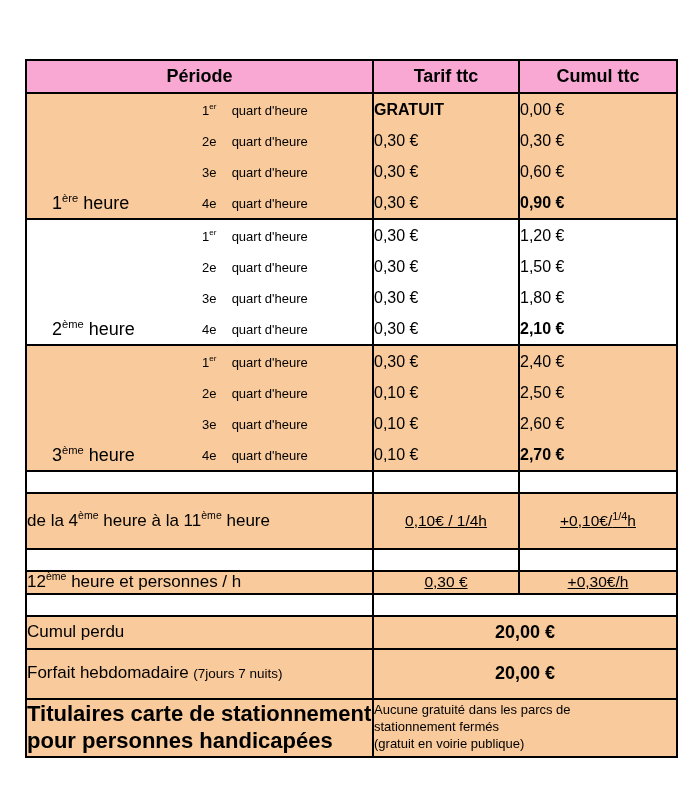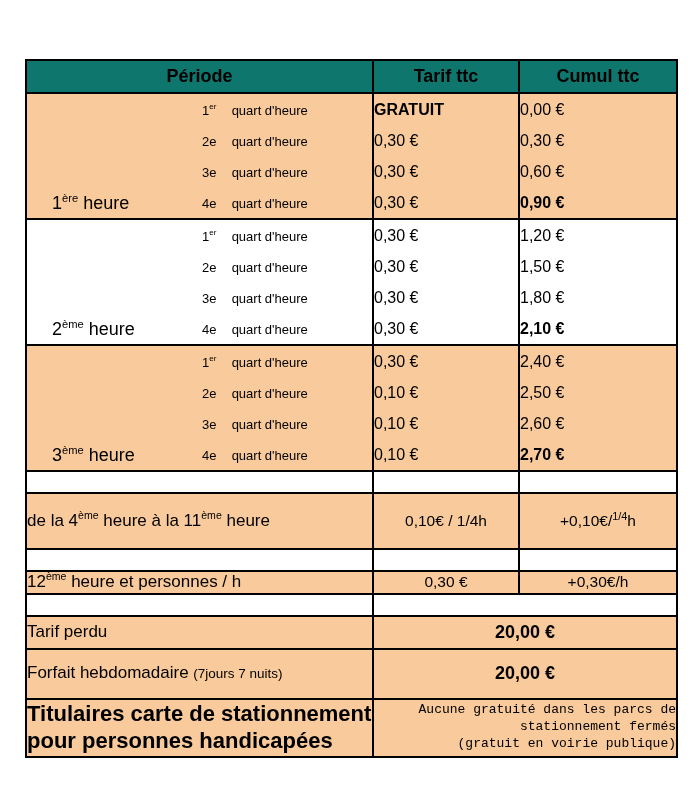--- a/index.html
+++ b/index.html
@@ -61,21 +61,21 @@
 
   .orange { background: #f9ca9b; }
   .white  { background: #ffffff; }
 
   
   .hdr-cell {
     height: 31px;
     text-align: center;
     font-size: 18px;
     font-weight: bold;
-    background: #0f766e;
+    background: #f9a8d4;
   }
 
   
   .qrow-period {
     position: relative;
     height: 31px;
   }
   .qlabel {
     position: absolute;
     left: 175px;
@@ -118,32 +118,32 @@
     padding: 4px 0 4px 8px;
     line-height: 1.22;
   }
   .desc-cell.tall { height: 54px; }
 
   .note-small { font-size: 13.5px; }
 
   .val-wide {
     text-align: center;
     font-size: 15.5px;
+    text-decoration: underline;
   }
   .val-merged {
     text-align: center;
     font-size: 18px;
     font-weight: bold;
   }
   .val-note {
-    text-align: right;
+    text-align: left;
     font-size: 13px;
     line-height: 1.3;
     padding: 3px 4px;
-    font-family: Liberation Mono, monospace;
   }
   .frac-sup {
     font-size: 0.7em;
     vertical-align: super;
     line-height: 0;
   }
 </style>
 </head>
 <body>
 
@@ -283,21 +283,21 @@
         <td class="val-wide orange bdr-r bdr-t bdr-b">0,30 €</td>
         <td class="val-wide orange bdr-r bdr-t bdr-b">+0,30€/h</td>
       </tr>
 
       <tr>
         <td class="spacer-cell bdr-l bdr-r"></td>
         <td class="spacer-cell bdr-r" colspan="2"></td>
       </tr>
 
       <tr>
-        <td class="desc-cell orange bdr-l bdr-r bdr-t bdr-b" style="height:31px;">Tarif perdu</td>
+        <td class="desc-cell orange bdr-l bdr-r bdr-t bdr-b" style="height:31px;">Cumul perdu</td>
         <td class="val-merged orange bdr-r bdr-t bdr-b" colspan="2">20,00 €</td>
       </tr>
 
       <tr>
         <td class="desc-cell orange bdr-l bdr-r bdr-b" style="height:48px;">
           <span>Forfait hebdomadaire </span><span class="note-small">(7jours 7 nuits)</span>
         </td>
         <td class="val-merged orange bdr-r bdr-b" colspan="2">20,00 €</td>
       </tr>
 

